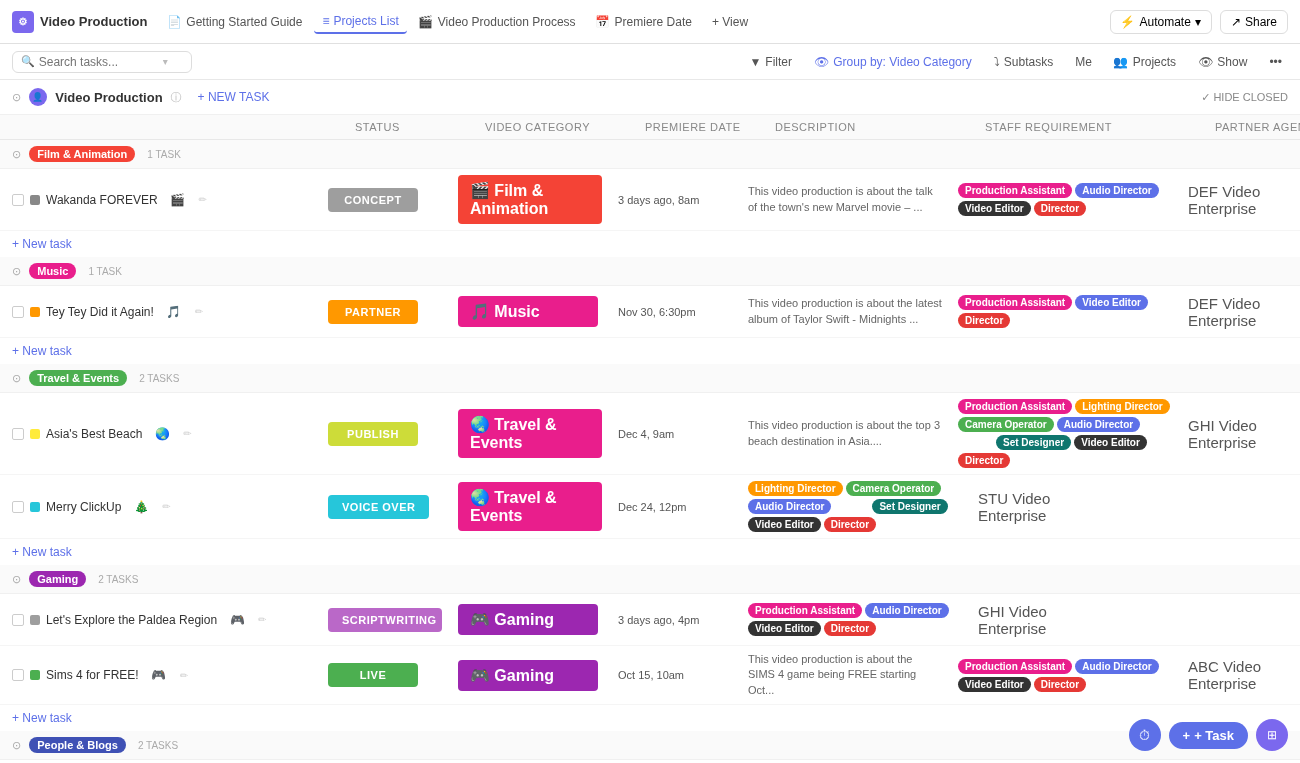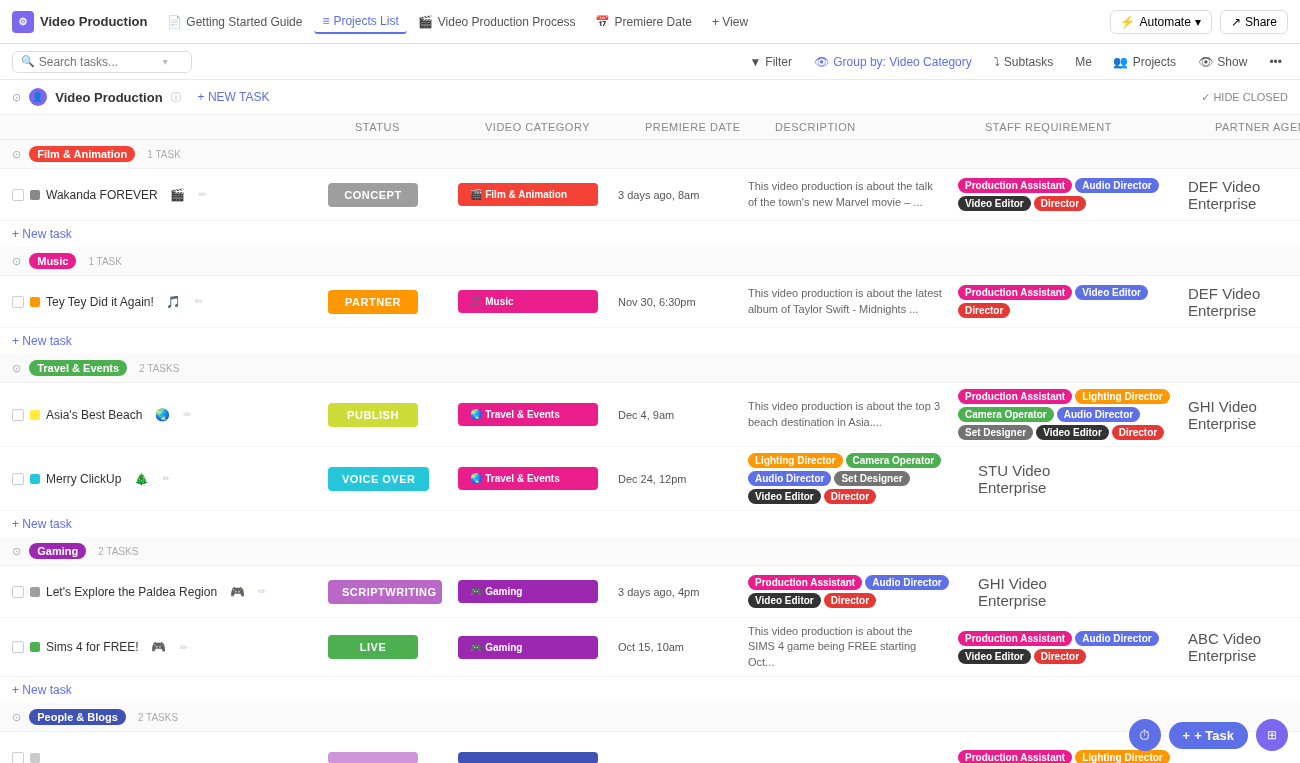--- a/index.html
+++ b/index.html
@@ -61,38 +61,38 @@
     .task-color-dot { width: 10px; height: 10px; border-radius: 2px; flex-shrink: 0; }
     .task-name { font-size: 12px; color: #333; display: flex; align-items: center; gap: 13px; justify-content: space-between; }
     .task-edit-icon { color: #ccc; font-size: 10px; cursor: pointer; }
 
     .data-cell { flex: 1; padding: 6px 8px; display: flex; align-items: center; }
 
     
     .status-badge { padding: 6px 14px; border-radius: 4px; font-size: 11px; font-weight: 700; color: white; text-align: center; letter-spacing: 0.5px; min-width: 90px; }
 
     
-    .video-cat-badge { padding: 6px 12px; border-radius: 4px; font-size: 10px; font-weight: 600; color: white; display: flex; align-items: center; gap: 4px; min-width: 140px; }
+    .video-cat-badge { padding: 6px 12px; border-radius: 4px; font-size: 16px; font-weight: 600; color: white; display: flex; align-items: center; gap: 4px; min-width: 140px; }
 
     
     .premiere-date { font-size: 11px; color: #555; }
 
     
     .description-text { font-size: 11px; color: #666; line-height: 1.4; max-width: 200px; }
 
     
     .staff-tags { display: flex; flex-wrap: wrap; gap: 3px; max-width: 220px; }
     .staff-tag { padding: 2px 7px; border-radius: 10px; font-size: 10px; font-weight: 600; color: white; white-space: nowrap; }
     .tag-production { background: #e91e8c; }
     .tag-audio { background: #5d70e8; }
     .tag-video-editor { background: #333; }
     .tag-director { background: #e53935; }
     .tag-lighting { background: #ff9800; }
     .tag-camera { background: #4caf50; }
-    .tag-set { background: #737373; }
+    .tag-set { background: #0f766e; margin-left: 38px; }
 
     
     .partner-text { font-size: 15px; color: #555; }
 
     
     .new-task-row { padding: 6px 12px; }
     .new-task-link { color: #5d70e8; font-size: 12px; cursor: pointer; }
 
     
     .bottom-bar { position: fixed; bottom: 12px; right: 12px; display: flex; align-items: center; gap: 8px; }

